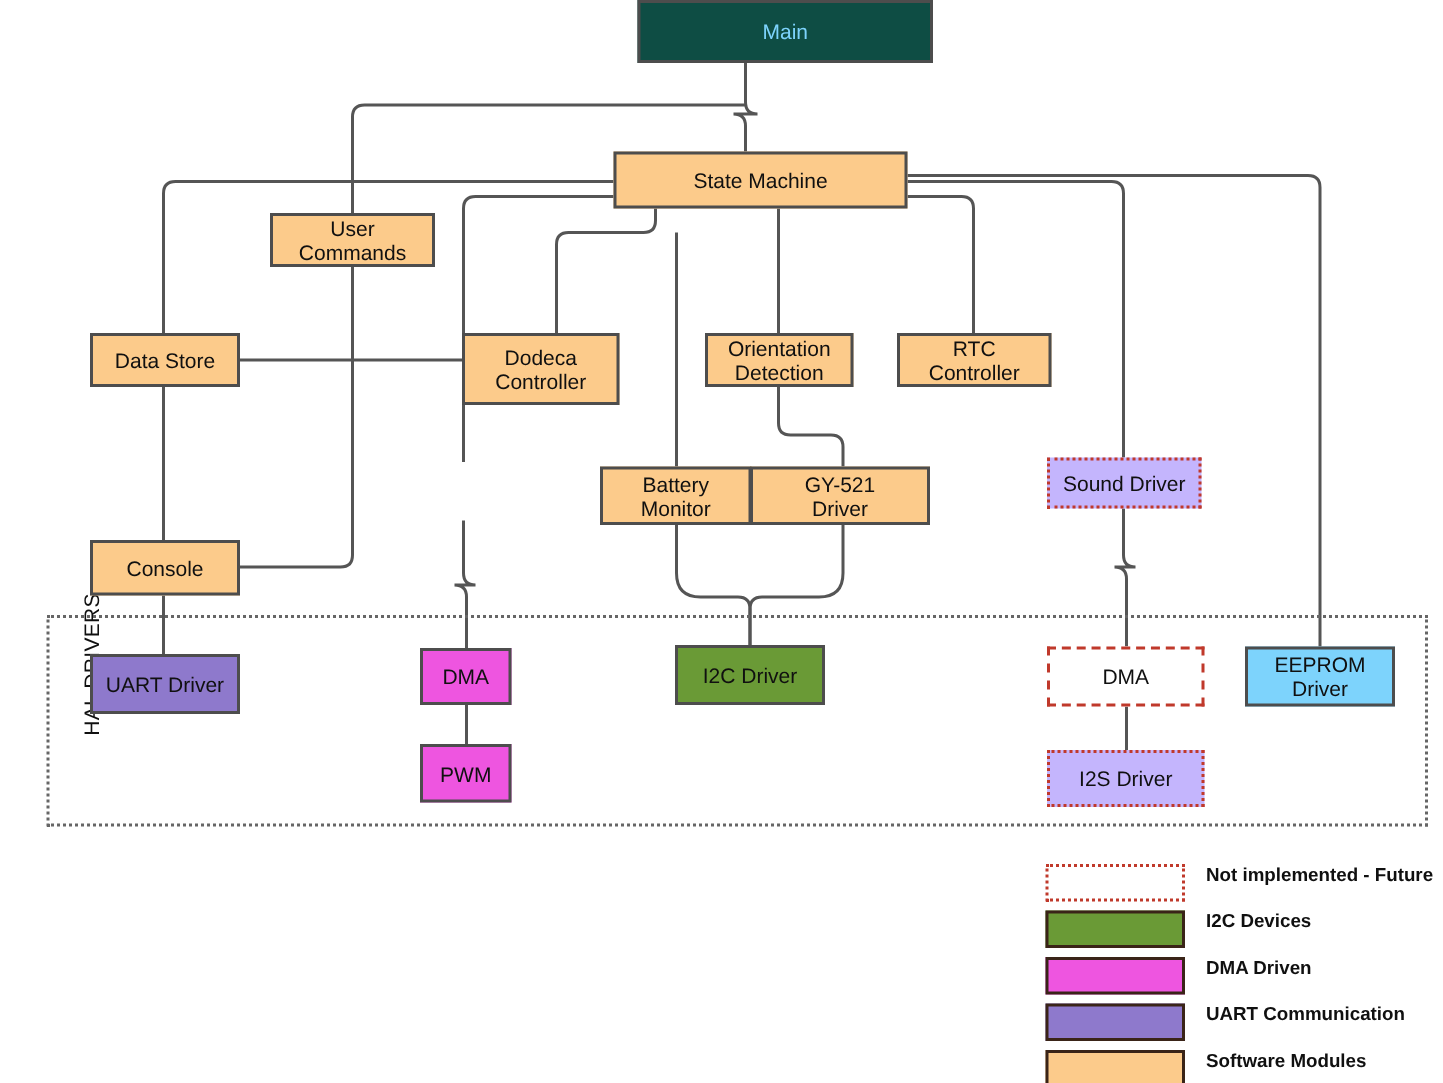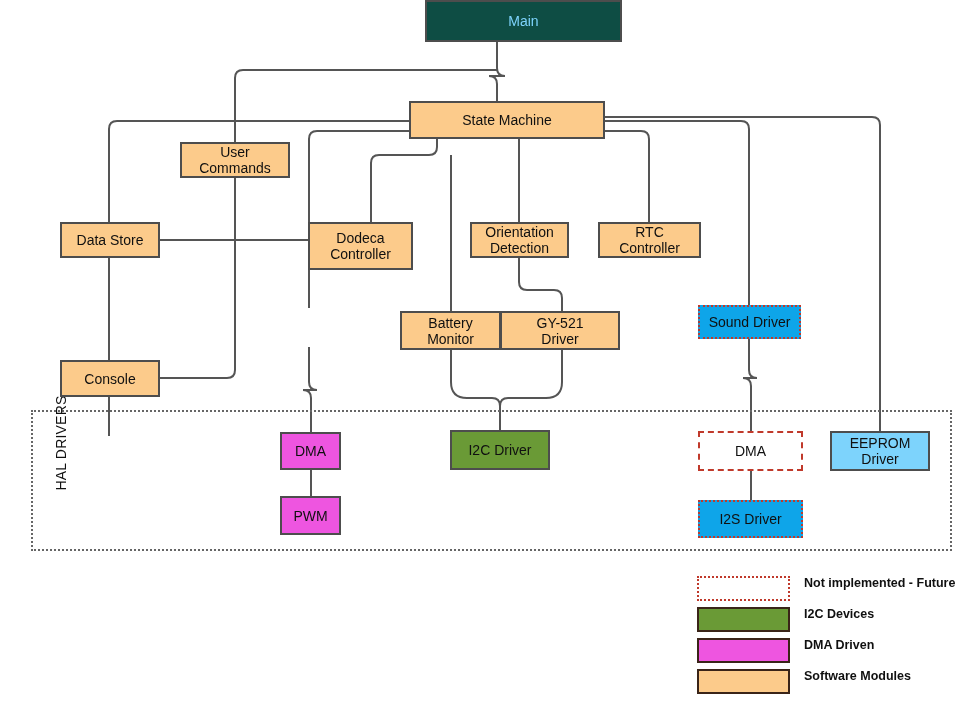--- a/index.html
+++ b/index.html
@@ -54,21 +54,21 @@
   }
   .node.purple {
     background: #8E79CC;
     border-color: #4d4d4d;
   }
   .node.blue {
     background: #7dd3fc;
     border-color: #4d4d4d;
   }
   .node.future {
-    background: #0ea5e9;
+    background: #c4b5fd;
     border: 2px dotted #C0392B;
     color: #101010;
   }
   .node.future-dashed {
     background: #ffffff;
     border: 2px dashed #C0392B;
     color: #101010;
   }
   #hal-box {
     position: absolute;
@@ -208,20 +208,21 @@
   <div class="node" style="left:400px;top:311px;width:101px;height:39px;">Battery
 Monitor</div>
 
   <div class="node" style="left:500px;top:311px;width:120px;height:39px;">GY-521
 Driver</div>
 
   <div class="node future" style="left:698px;top:305px;width:103px;height:34px;">Sound Driver</div>
 
   <div class="node" style="left:60px;top:360px;width:100px;height:37px;">Console</div>
 
+  <div class="node purple" style="left:60px;top:436px;width:100px;height:40px;">UART Driver</div>
 
   <div class="node magenta" style="left:280px;top:432px;width:61px;height:38px;">DMA</div>
 
   <div class="node magenta" style="left:280px;top:496px;width:61px;height:39px;">PWM</div>
 
   <div class="node green" style="left:450px;top:430px;width:100px;height:40px;">I2C Driver</div>
 
   <div class="node future-dashed" style="left:698px;top:431px;width:105px;height:40px;">DMA</div>
 
   <div class="node future" style="left:698px;top:500px;width:105px;height:38px;">I2S Driver</div>
@@ -236,18 +237,22 @@
     </div>
     <div class="legend-row">
       <div class="legend-swatch green"></div>
       <div class="legend-label">I2C Devices</div>
     </div>
     <div class="legend-row">
       <div class="legend-swatch magenta"></div>
       <div class="legend-label">DMA Driven</div>
     </div>
     <div class="legend-row">
+      <div class="legend-swatch purple"></div>
+      <div class="legend-label">UART Communication</div>
+    </div>
+    <div class="legend-row">
       <div class="legend-swatch orange"></div>
       <div class="legend-label">Software Modules</div>
     </div>
   </div>
 
 </div>
 
 </body></html>

